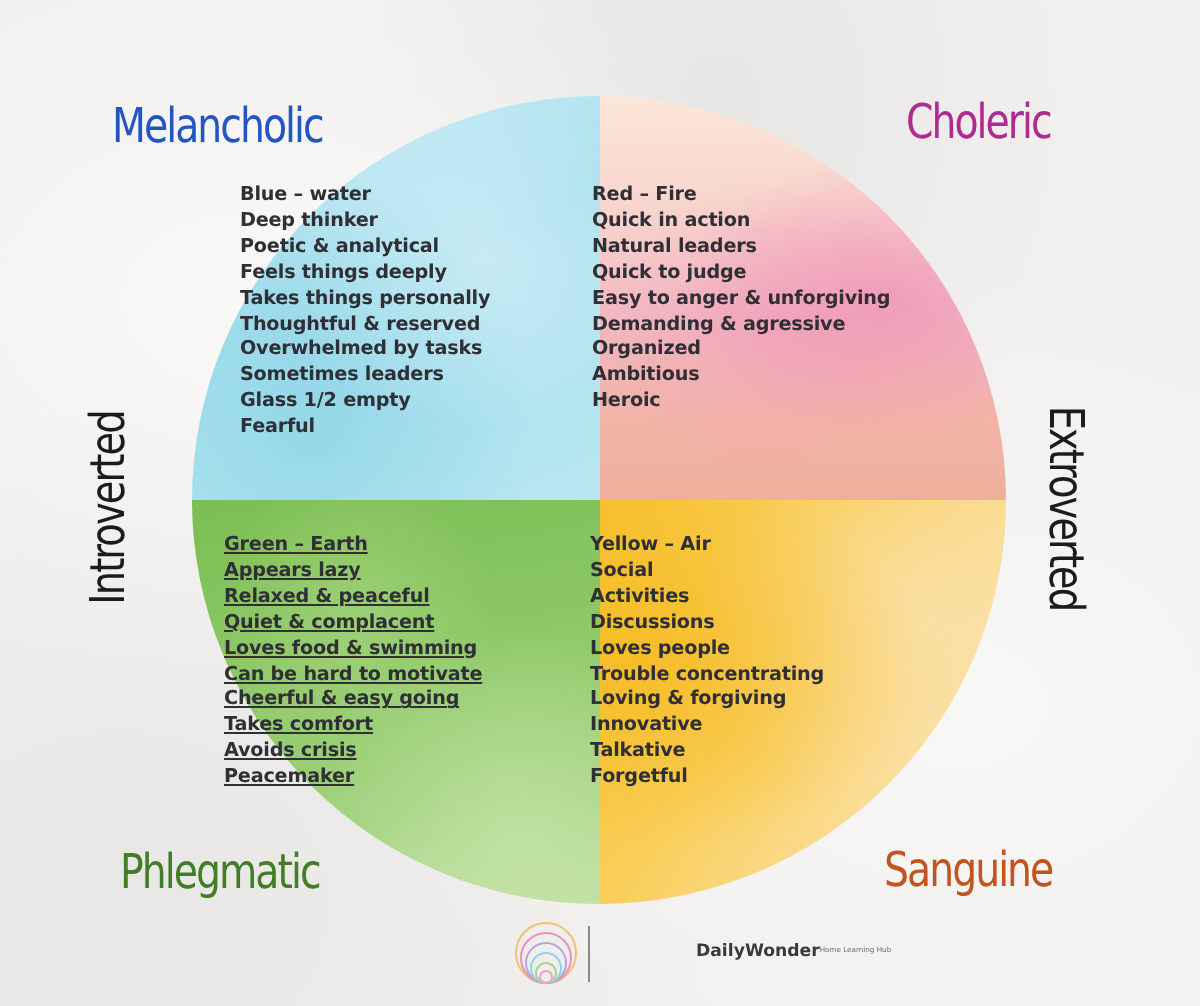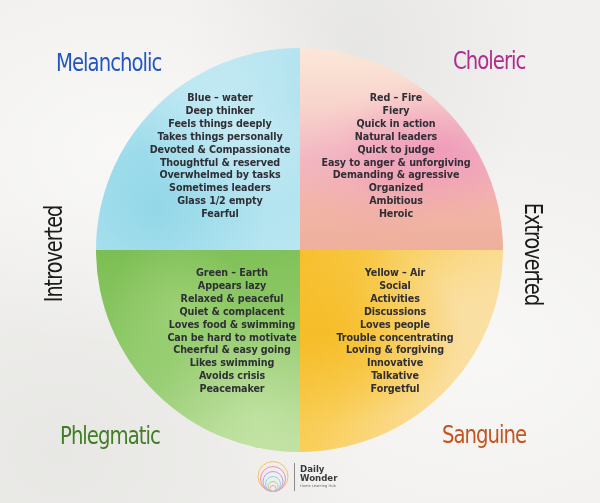--- a/index.html
+++ b/index.html
@@ -53,33 +53,33 @@
       right: 0; bottom: 0;
       background:
         radial-gradient(ellipse at 10% 40%, rgba(245,185,30,0.75) 0%, rgba(245,185,30,0) 55%),
         radial-gradient(ellipse at 80% 30%, rgba(250,225,170,0.8) 0%, rgba(250,225,170,0) 50%),
         linear-gradient(120deg, #f7c12f 0%, #f9cf5c 40%, #fbdfa0 75%, #fbe6be 100%);
     }
 
     .traits {
       position: absolute;
       width: 200px;
-      text-align: center;
+      text-align: left;
       list-style: none;
       font-family: "DejaVu Sans", sans-serif;
       font-weight: bold;
       font-size: 9.6px;
       line-height: 12.9px;
       color: #2f2f35;
       letter-spacing: -0.1px;
     }
     .traits li { white-space: nowrap; }
     .t-mel { left: 120px; top: 92px; }
     .t-cho { left: 296px; top: 92px; }
-    .t-phl { left: 132px; top: 267px; }
+    .t-phl { left: 112px; top: 267px; text-decoration: underline; }
     .t-san { left: 295px; top: 267px; }
 
     .type-label {
       position: absolute;
       font-family: "DejaVu Sans", sans-serif;
       font-weight: normal;
       font-size: 24px;
       letter-spacing: -1.2px;
       transform: scaleX(0.82);
       transform-origin: left center;
@@ -123,22 +123,23 @@
       left: 50%;
       transform: translateX(-50%);
       bottom: 0;
     }
     .logo-divider {
       width: 1px; height: 28px;
       background: #8a8a8a;
       margin-left: 6px; margin-right: 5px;
     }
     .logo-text {
-      display: flex; flex-direction: column;
+      display: flex; 
       line-height: 1;
+      margin-left: 48px;
     }
     .logo-name {
       font-family: "DejaVu Sans", sans-serif;
       font-weight: bold;
       font-size: 8.6px;
       color: #3a3a3e;
       line-height: 9px;
     }
     .logo-tag {
       font-family: "DejaVu Sans", sans-serif;
@@ -154,52 +155,51 @@
 <div class="circle">
   <div class="quad q-mel"></div>
   <div class="quad q-cho"></div>
   <div class="quad q-phl"></div>
   <div class="quad q-san"></div>
 </div>
 
 <ul class="traits t-mel">
   <li>Blue – water</li>
   <li>Deep thinker</li>
+  <li>Poetic &amp; analytical</li>
   <li>Feels things deeply</li>
   <li>Takes things personally</li>
-  <li>Devoted &amp; Compassionate</li>
   <li>Thoughtful &amp; reserved</li>
   <li>Overwhelmed by tasks</li>
   <li>Sometimes leaders</li>
   <li>Glass 1/2 empty</li>
   <li>Fearful</li>
 </ul>
 
 <ul class="traits t-cho">
   <li>Red – Fire</li>
-  <li>Fiery</li>
   <li>Quick in action</li>
   <li>Natural leaders</li>
   <li>Quick to judge</li>
   <li>Easy to anger &amp; unforgiving</li>
   <li>Demanding &amp; agressive</li>
   <li>Organized</li>
   <li>Ambitious</li>
   <li>Heroic</li>
 </ul>
 
 <ul class="traits t-phl">
   <li>Green – Earth</li>
   <li>Appears lazy</li>
   <li>Relaxed &amp; peaceful</li>
   <li>Quiet &amp; complacent</li>
   <li>Loves food &amp; swimming</li>
   <li>Can be hard to motivate</li>
   <li>Cheerful &amp; easy going</li>
-  <li>Likes swimming</li>
+  <li>Takes comfort</li>
   <li>Avoids crisis</li>
   <li>Peacemaker</li>
 </ul>
 
 <ul class="traits t-san">
   <li>Yellow – Air</li>
   <li>Social</li>
   <li>Activities</li>
   <li>Discussions</li>
   <li>Loves people</li>

